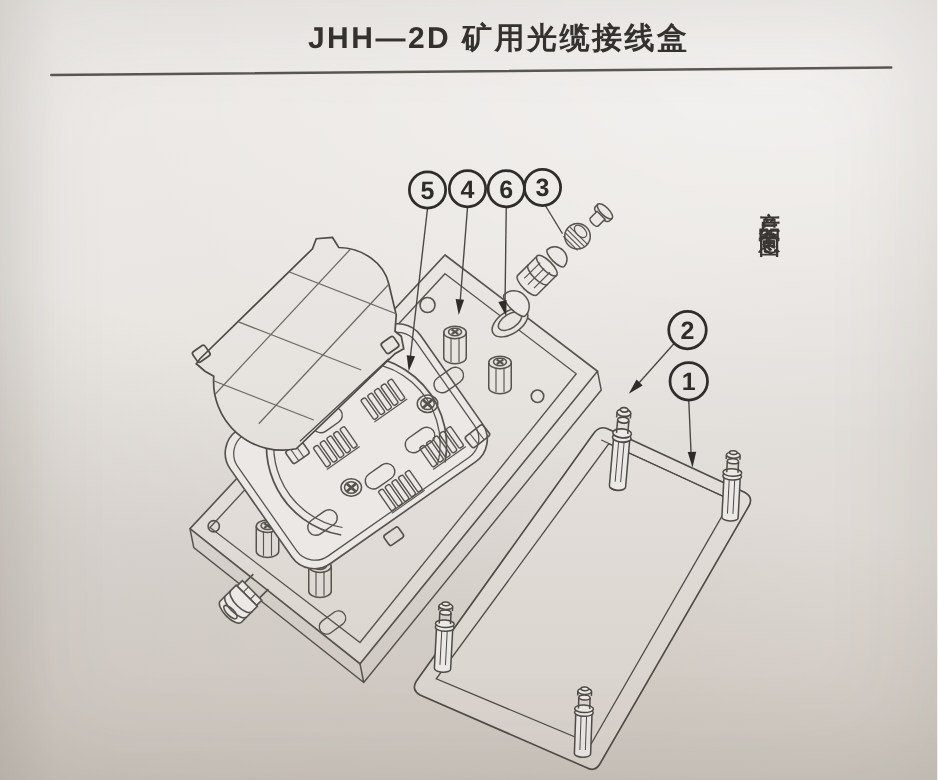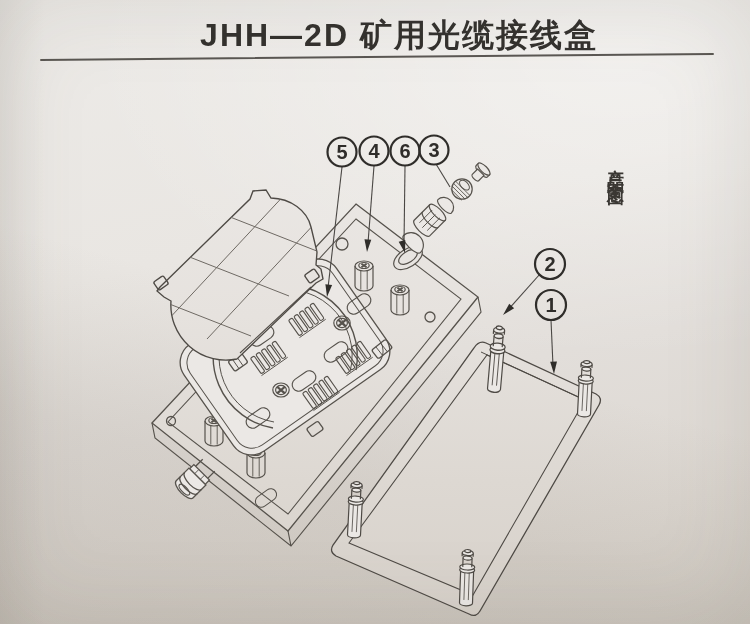--- a/index.html
+++ b/index.html
@@ -14,21 +14,21 @@
       linear-gradient(196deg, rgba(97,84,66,0) 52%, rgba(97,84,66,.10) 74%, rgba(97,84,66,.16) 100%),
       linear-gradient(168deg, #edebe8 0%, #e9e6e2 38%, #e2deda 60%, #ddd8d2 82%, #d8d3cc 100%);
   }
   .page::after{
     content:"";position:absolute;inset:0;pointer-events:none;
     box-shadow:inset 0 0 90px rgba(95,85,72,.14);
   }
   .title{
     position:absolute;top:14px;left:0;right:0;
     text-align:center;
-    font-size:32px;font-weight:700;
+    font-size:24px;font-weight:700;
     letter-spacing:2px;
     color:#33312e;
     margin-left:48px;
   }
   .rule{
     position:absolute;top:56px;left:40px;width:674px;height:2px;
     background:#45423e;border-radius:1px;opacity:.88;
     transform:rotate(-0.5deg);
   }
   .caption{

